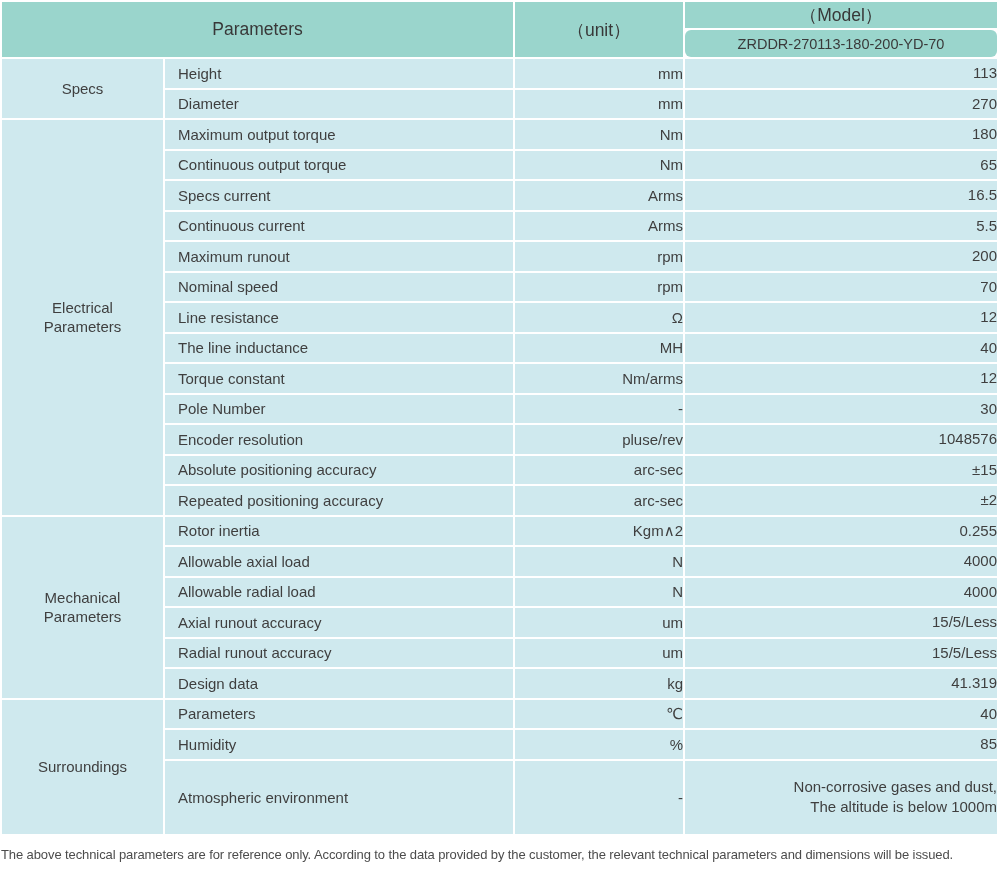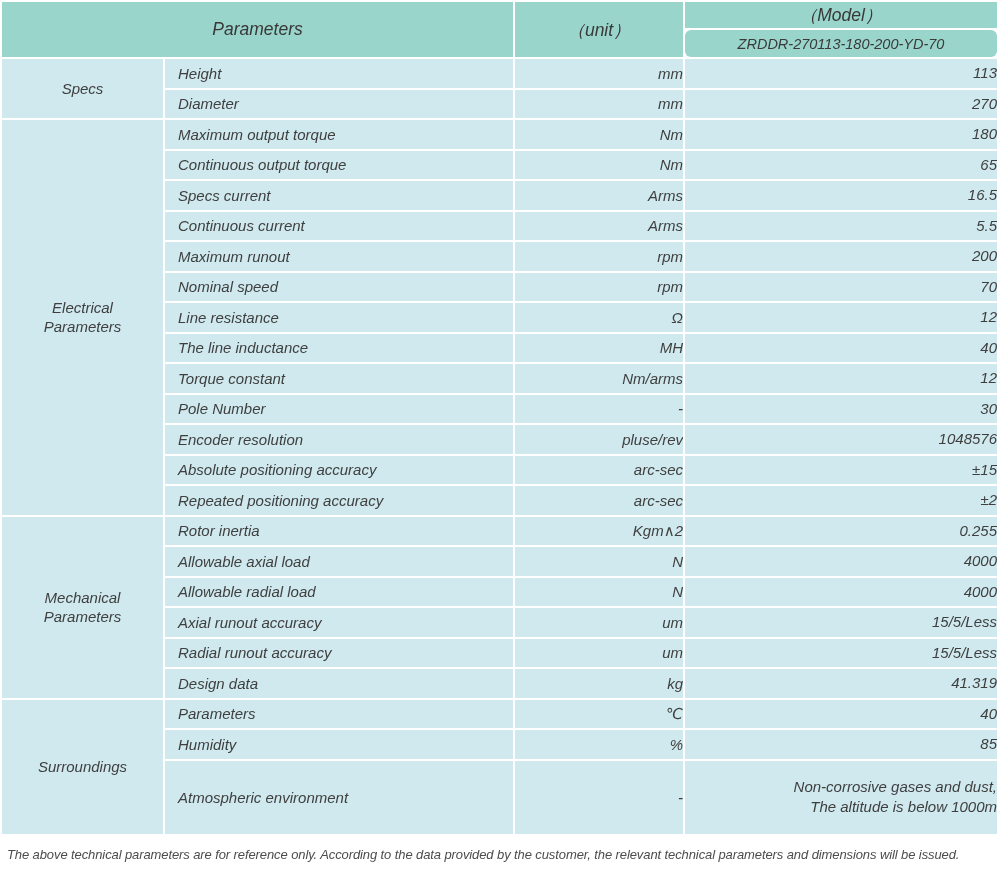--- a/index.html
+++ b/index.html
@@ -4,21 +4,20 @@
 <style>
   html, body {
     margin: 0;
     padding: 0;
     background: #ffffff;
     font-family: "Liberation Sans", "DejaVu Sans", sans-serif;
   }
   .page {
     width: 999px;
     box-sizing: border-box;
-    font-style: italic;
   }
   table.spec {
     width: 999px;
     table-layout: fixed;
     border-collapse: separate;
     border-spacing: 2px;
     background: #ffffff;
   }
   td {
     background: #cfe9ee;
@@ -58,21 +57,21 @@
   }
   td.val {
     text-align: right;
     white-space: pre-line;
     line-height: 1.35;
   }
   tr.body-row { height: 28.5px; }
   tr.tall-row { height: 73px; }
   .footnote {
     margin-top: 11px;
-    padding-left: 7px;
+    padding-left: 1px;
     font-size: 13px;
     color: #4c4c4c;
     letter-spacing: -0.1px;
     white-space: nowrap;
   }
 </style>
 </head>
 <body>
 
 <div class="page">

